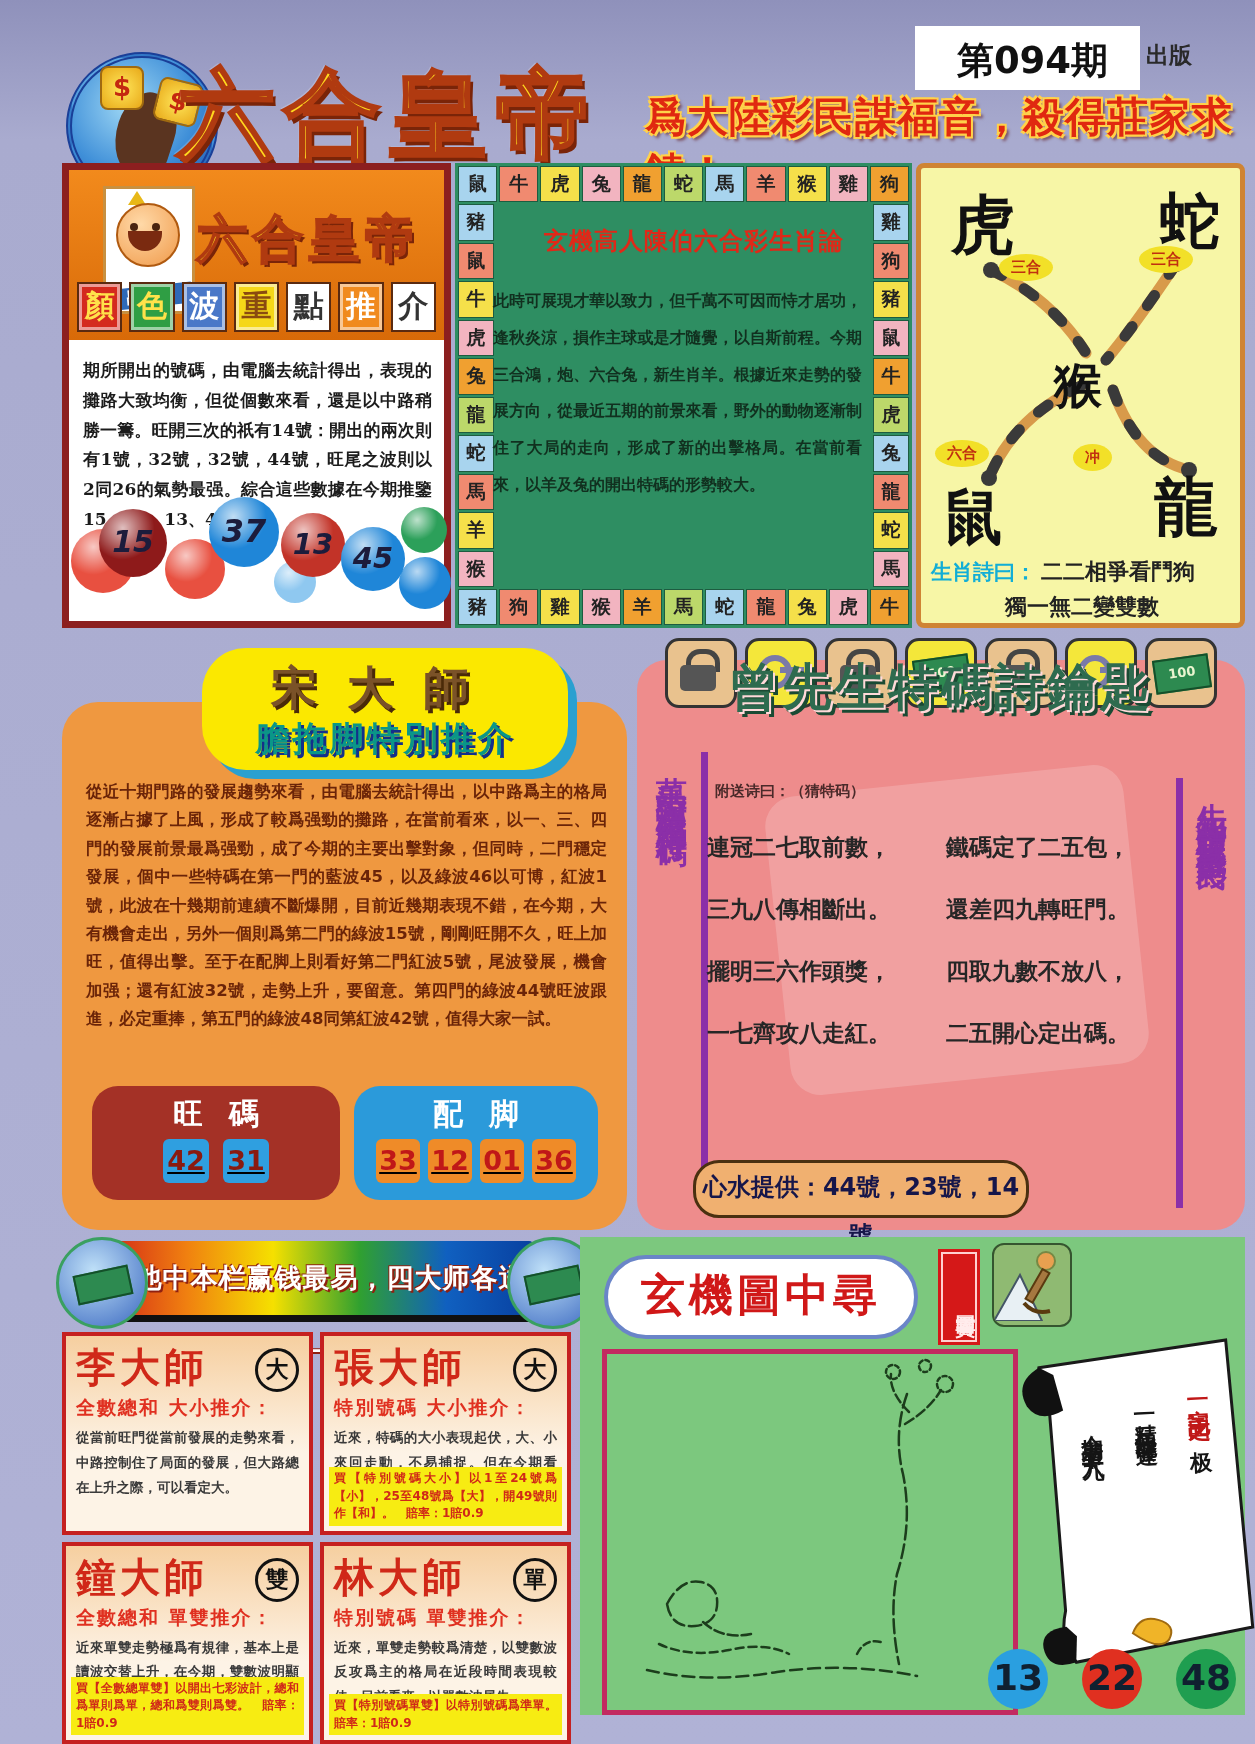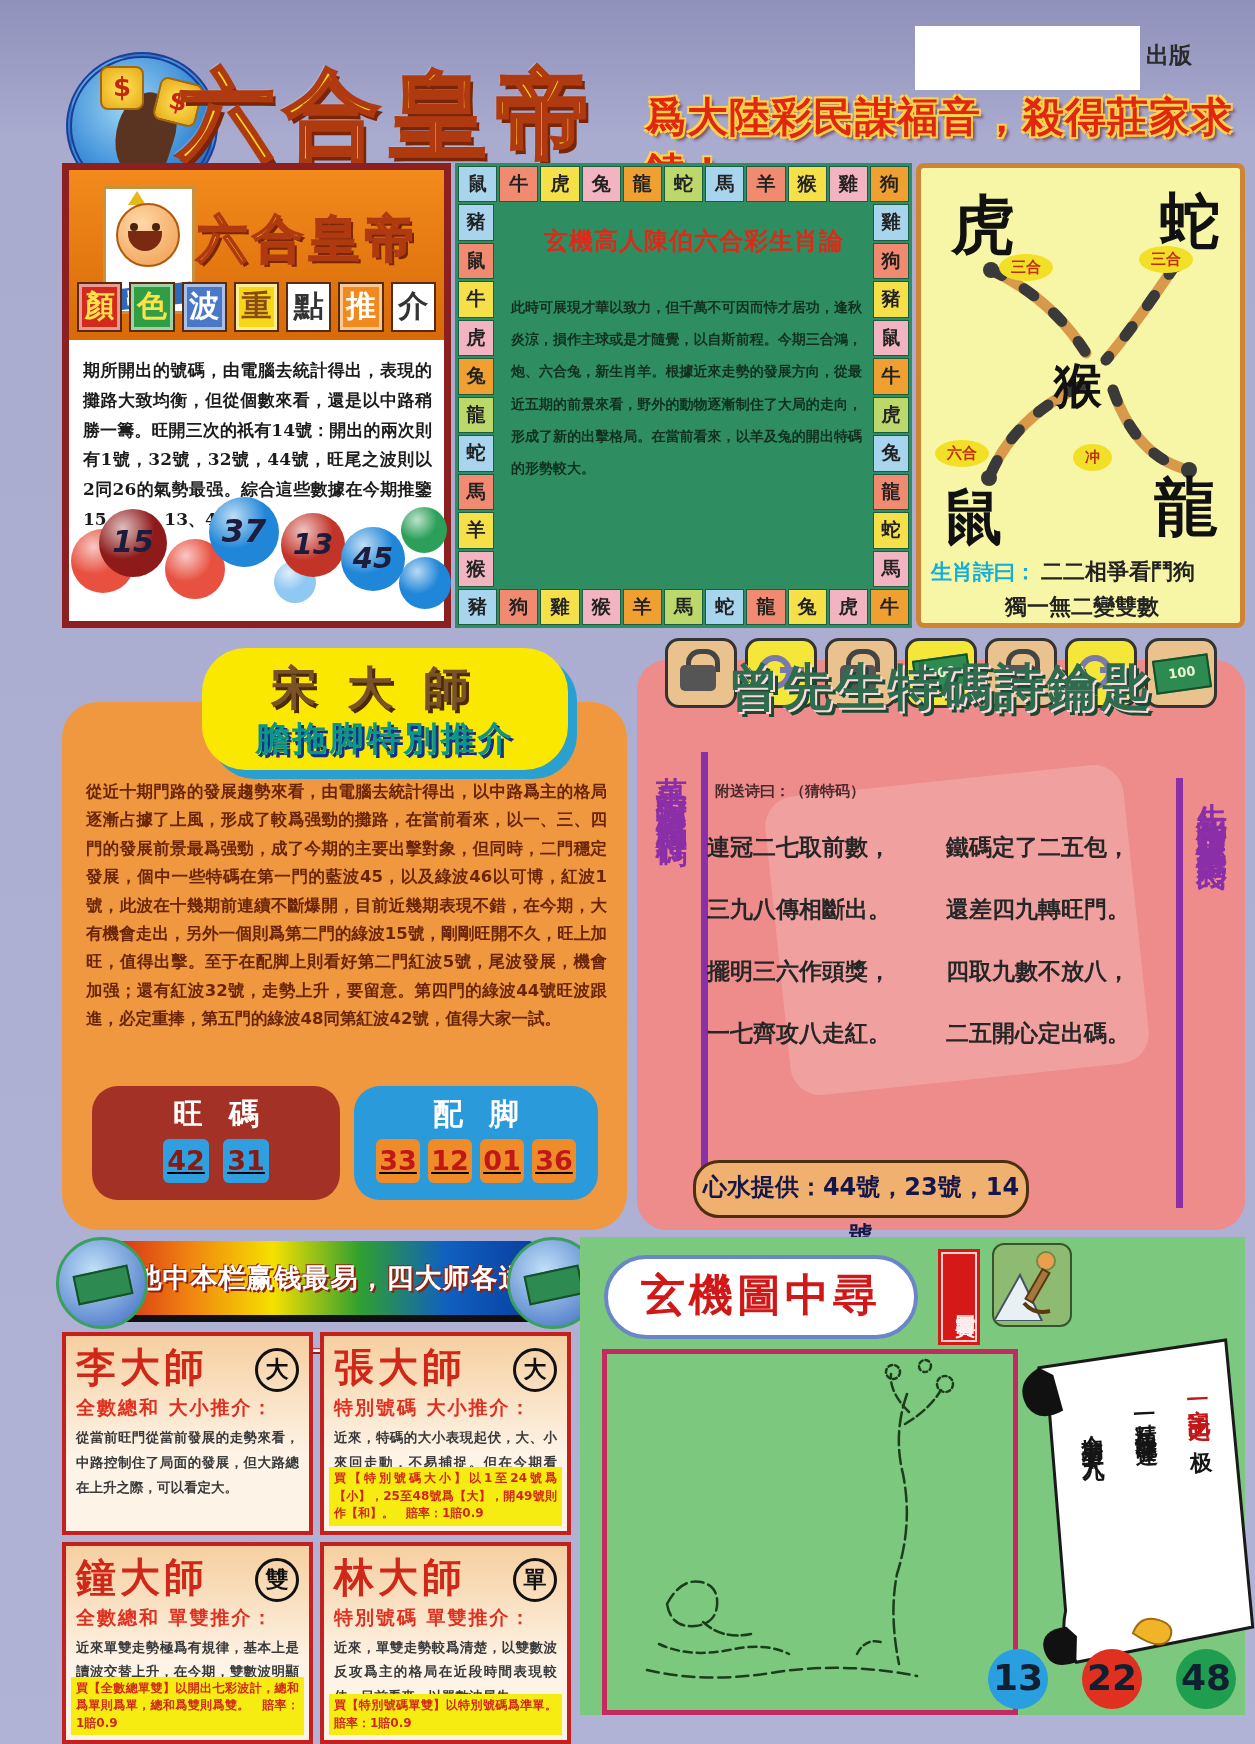--- a/index.html
+++ b/index.html
@@ -68,22 +68,22 @@
   #zt-left{left:3px;top:41px;bottom:41px;width:36px;flex-direction:column;}
   #zt-right{right:3px;top:41px;bottom:41px;width:36px;flex-direction:column;}
   .zt-tile{flex:1;font-size:19px;font-weight:bold;color:#222;display:flex;align-items:center;justify-content:center;border:1px solid #1d5c40;}
   .zt-strip .zt-tile:nth-of-type(6n+1){background:#a8d4ee;}
   .zt-strip .zt-tile:nth-of-type(6n+2){background:#f08a70;}
   .zt-strip .zt-tile:nth-of-type(6n+3){background:#f5e04a;}
   .zt-strip .zt-tile:nth-of-type(6n+4){background:#f2b4c0;}
   .zt-strip .zt-tile:nth-of-type(6n+5){background:#f0a030;}
   .zt-strip .zt-tile:nth-of-type(6n+6){background:#bcd86a;}
   #zt-title{position:absolute;left:48px;right:27px;top:62px;font-size:24px;font-weight:bold;color:#e02818;letter-spacing:1px;text-align:center;}
-  #zt-body{position:absolute;left:56px;right:50px;top:120px;font-size:14px;font-weight:bold;color:#11301f;
-           line-height:2.3;text-align:justify;margin-top:8px;}
+  #zt-body{position:absolute;left:38px;right:50px;top:120px;font-size:16px;font-weight:bold;color:#11301f;
+           line-height:2.3;text-align:justify;}
 
   
   #zc-box{left:916px;top:163px;width:329px;height:465px;background:#f7f6a6;border:5px solid #cf8433;border-radius:8px;}
   .zc-corner{position:absolute;font-weight:bold;color:#111;}
   #zc-tiger{left:30px;top:14px;font-size:64px;}
   #zc-snake{right:20px;top:14px;font-size:60px;}
   #zc-rat{left:22px;top:310px;font-size:60px;}
   #zc-dragon{right:22px;top:296px;font-size:64px;}
   #zc-monkey{left:133px;top:186px;font-size:48px;font-weight:bold;color:#111;position:absolute;}
   .zc-label{position:absolute;background:#f2e028;border-radius:50%;padding:4px 12px;font-size:15px;font-weight:bold;color:#c03010;}
@@ -181,20 +181,21 @@
   #scroll-c3{right:142px;top:78px;}
   #tre-nums{position:absolute;left:408px;top:412px;display:flex;gap:34px;}
   .tre-num{width:60px;height:60px;border-radius:50%;font-size:36px;font-weight:bold;color:#102030;text-align:center;line-height:58px;}
 </style>
 </head>
 <body>
 
 <div id="page">
 
   <div class="abs" id="issue-box"></div>
+  <div class="abs" id="issue-text">第094期</div>
   <div class="abs" id="publisher">出版</div>
   <div class="abs" id="mascot">
     <div class="figure"></div>
     <div class="dollar-badge" style="left:28px;top:8px;">$</div>
     <div class="dollar-badge" style="left:84px;top:22px;transform:rotate(14deg);">$</div>
   </div>
   <div class="abs" id="main-title">六合皇帝</div>
   <div class="abs" id="slogan">爲大陸彩民謀福音，殺得莊家求饒！</div>
 
   <div class="abs" id="cw-box">

